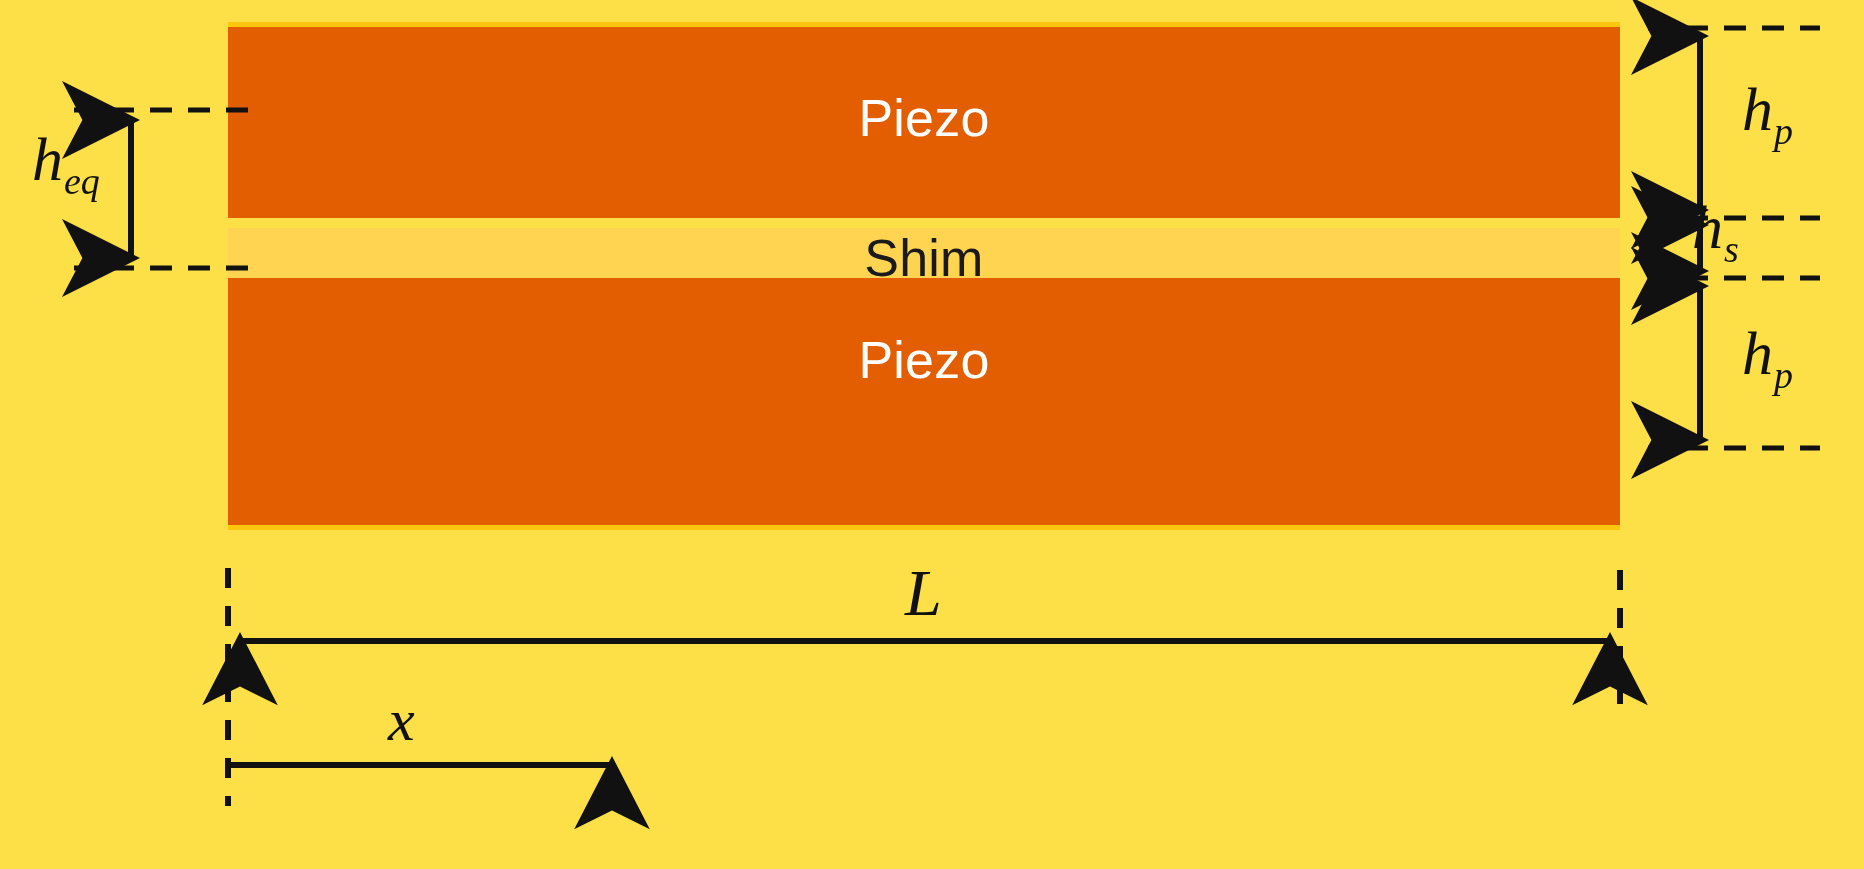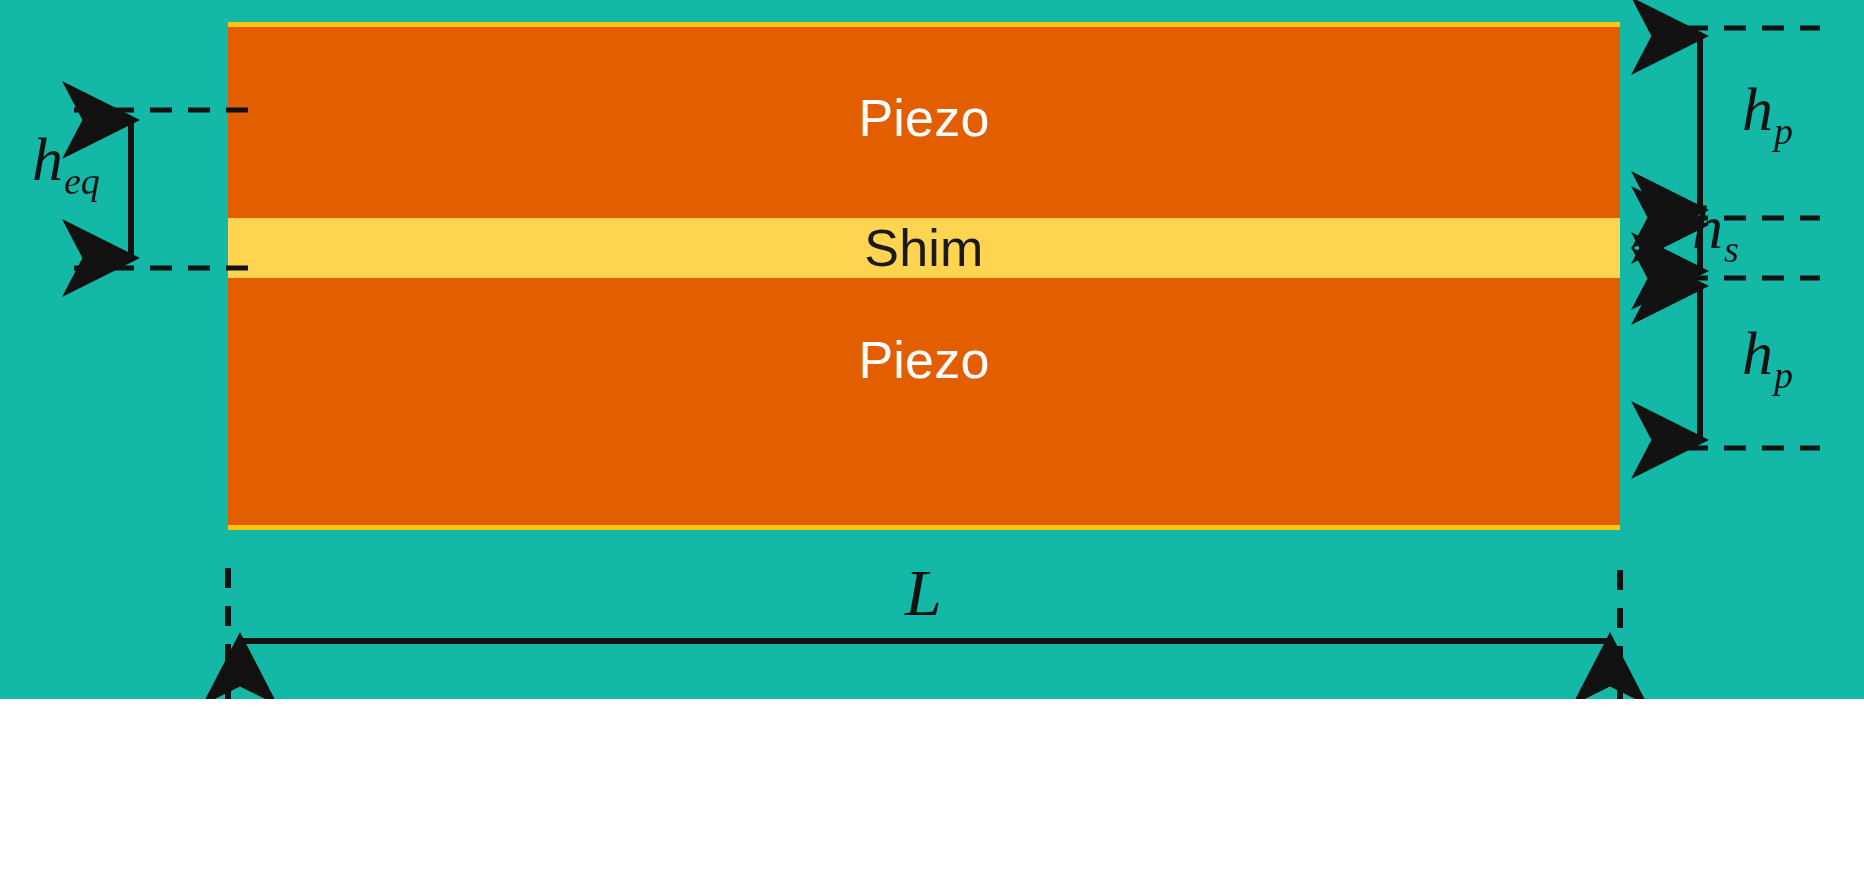--- a/index.html
+++ b/index.html
@@ -7,22 +7,22 @@
     margin: 0;
     padding: 0;
     background: #ffffff;
   }
   body {
     font-family: "Liberation Sans", sans-serif;
   }
   #stage {
     position: relative;
     width: 1864px;
-    height: 699px;
-    background: #14b8a6;
+    height: 869px;
+    background: #fde047;
     overflow: hidden;
   }
   .layer {
     position: absolute;
     left: 228px;
     width: 1392px;
   }
   .layer-label {
     position: absolute;
     width: 100%;
@@ -35,21 +35,21 @@
   .piezo-top {
     top: 22px;
     height: 196px;
     background: #e25e00;
   }
   .piezo-top .layer-label {
     top: 70px;
     color: #ffffff;
   }
   .shim {
-    top: 218px;
+    top: 228px;
     height: 60px;
     background: #ffd451;
     text-decoration: underline;
   }
   .shim .layer-label {
     top: 4px;
     color: #1a1a1a;
   }
   .piezo-bottom {
     top: 278px;

